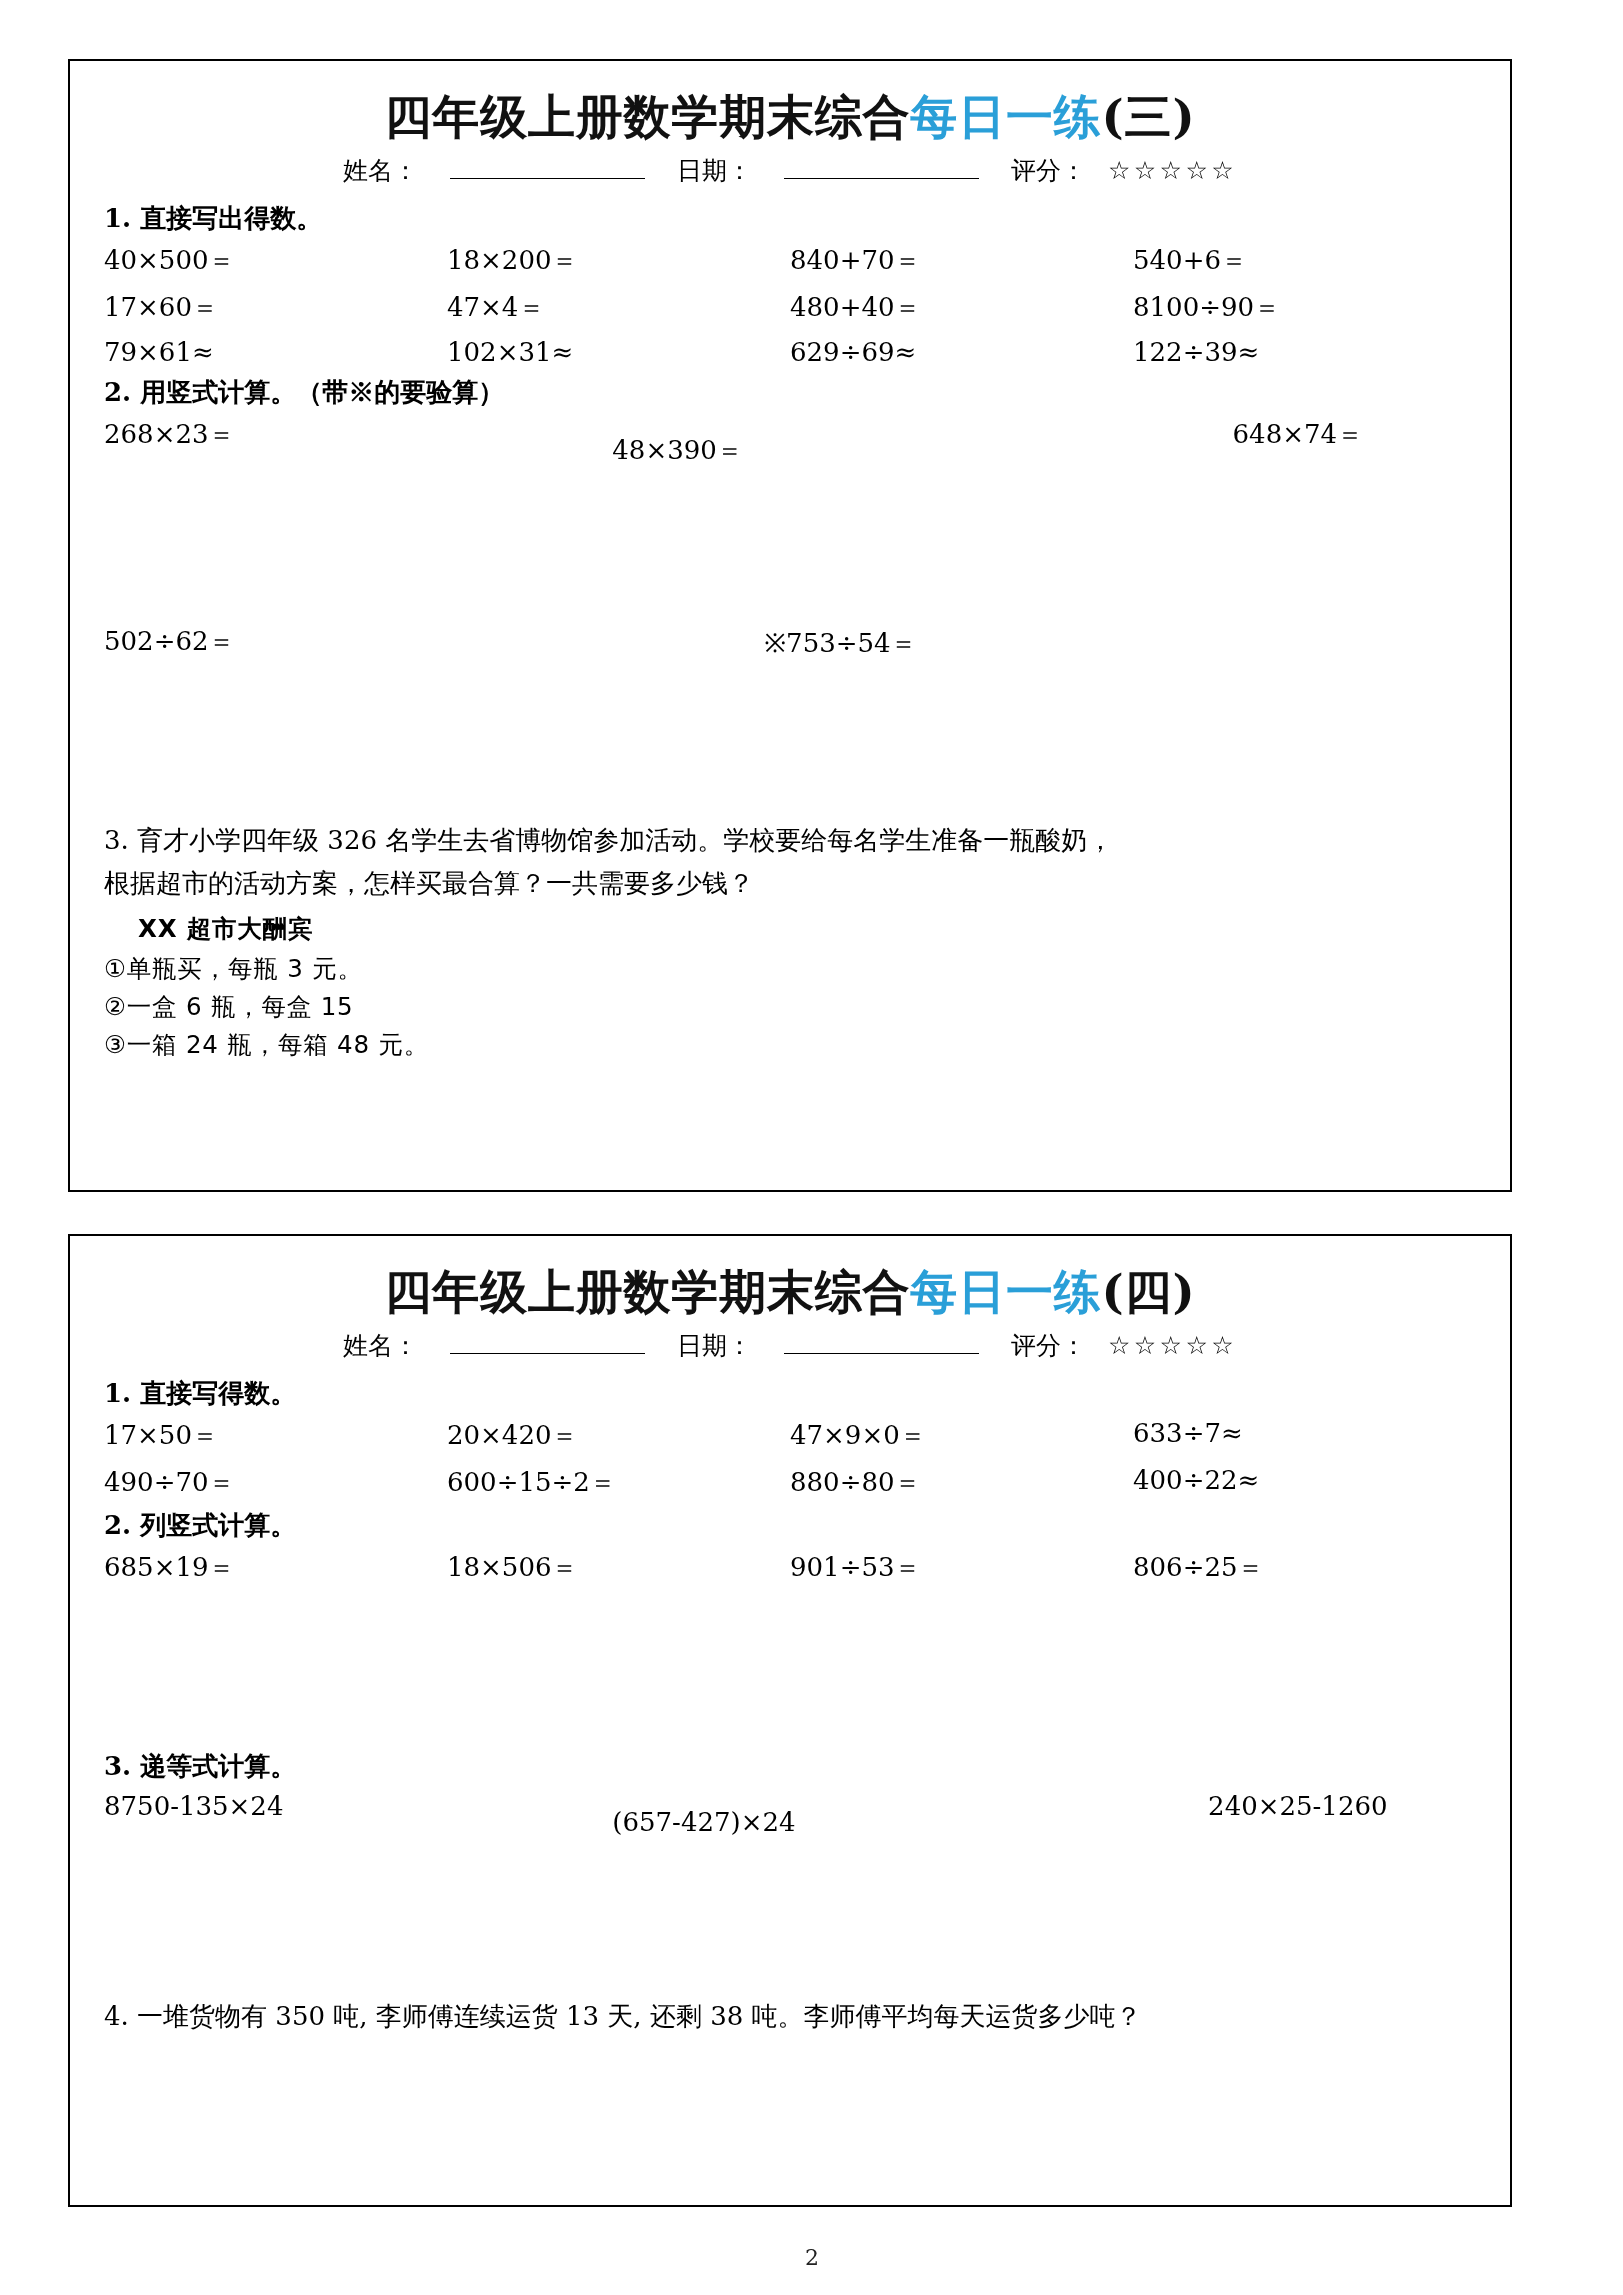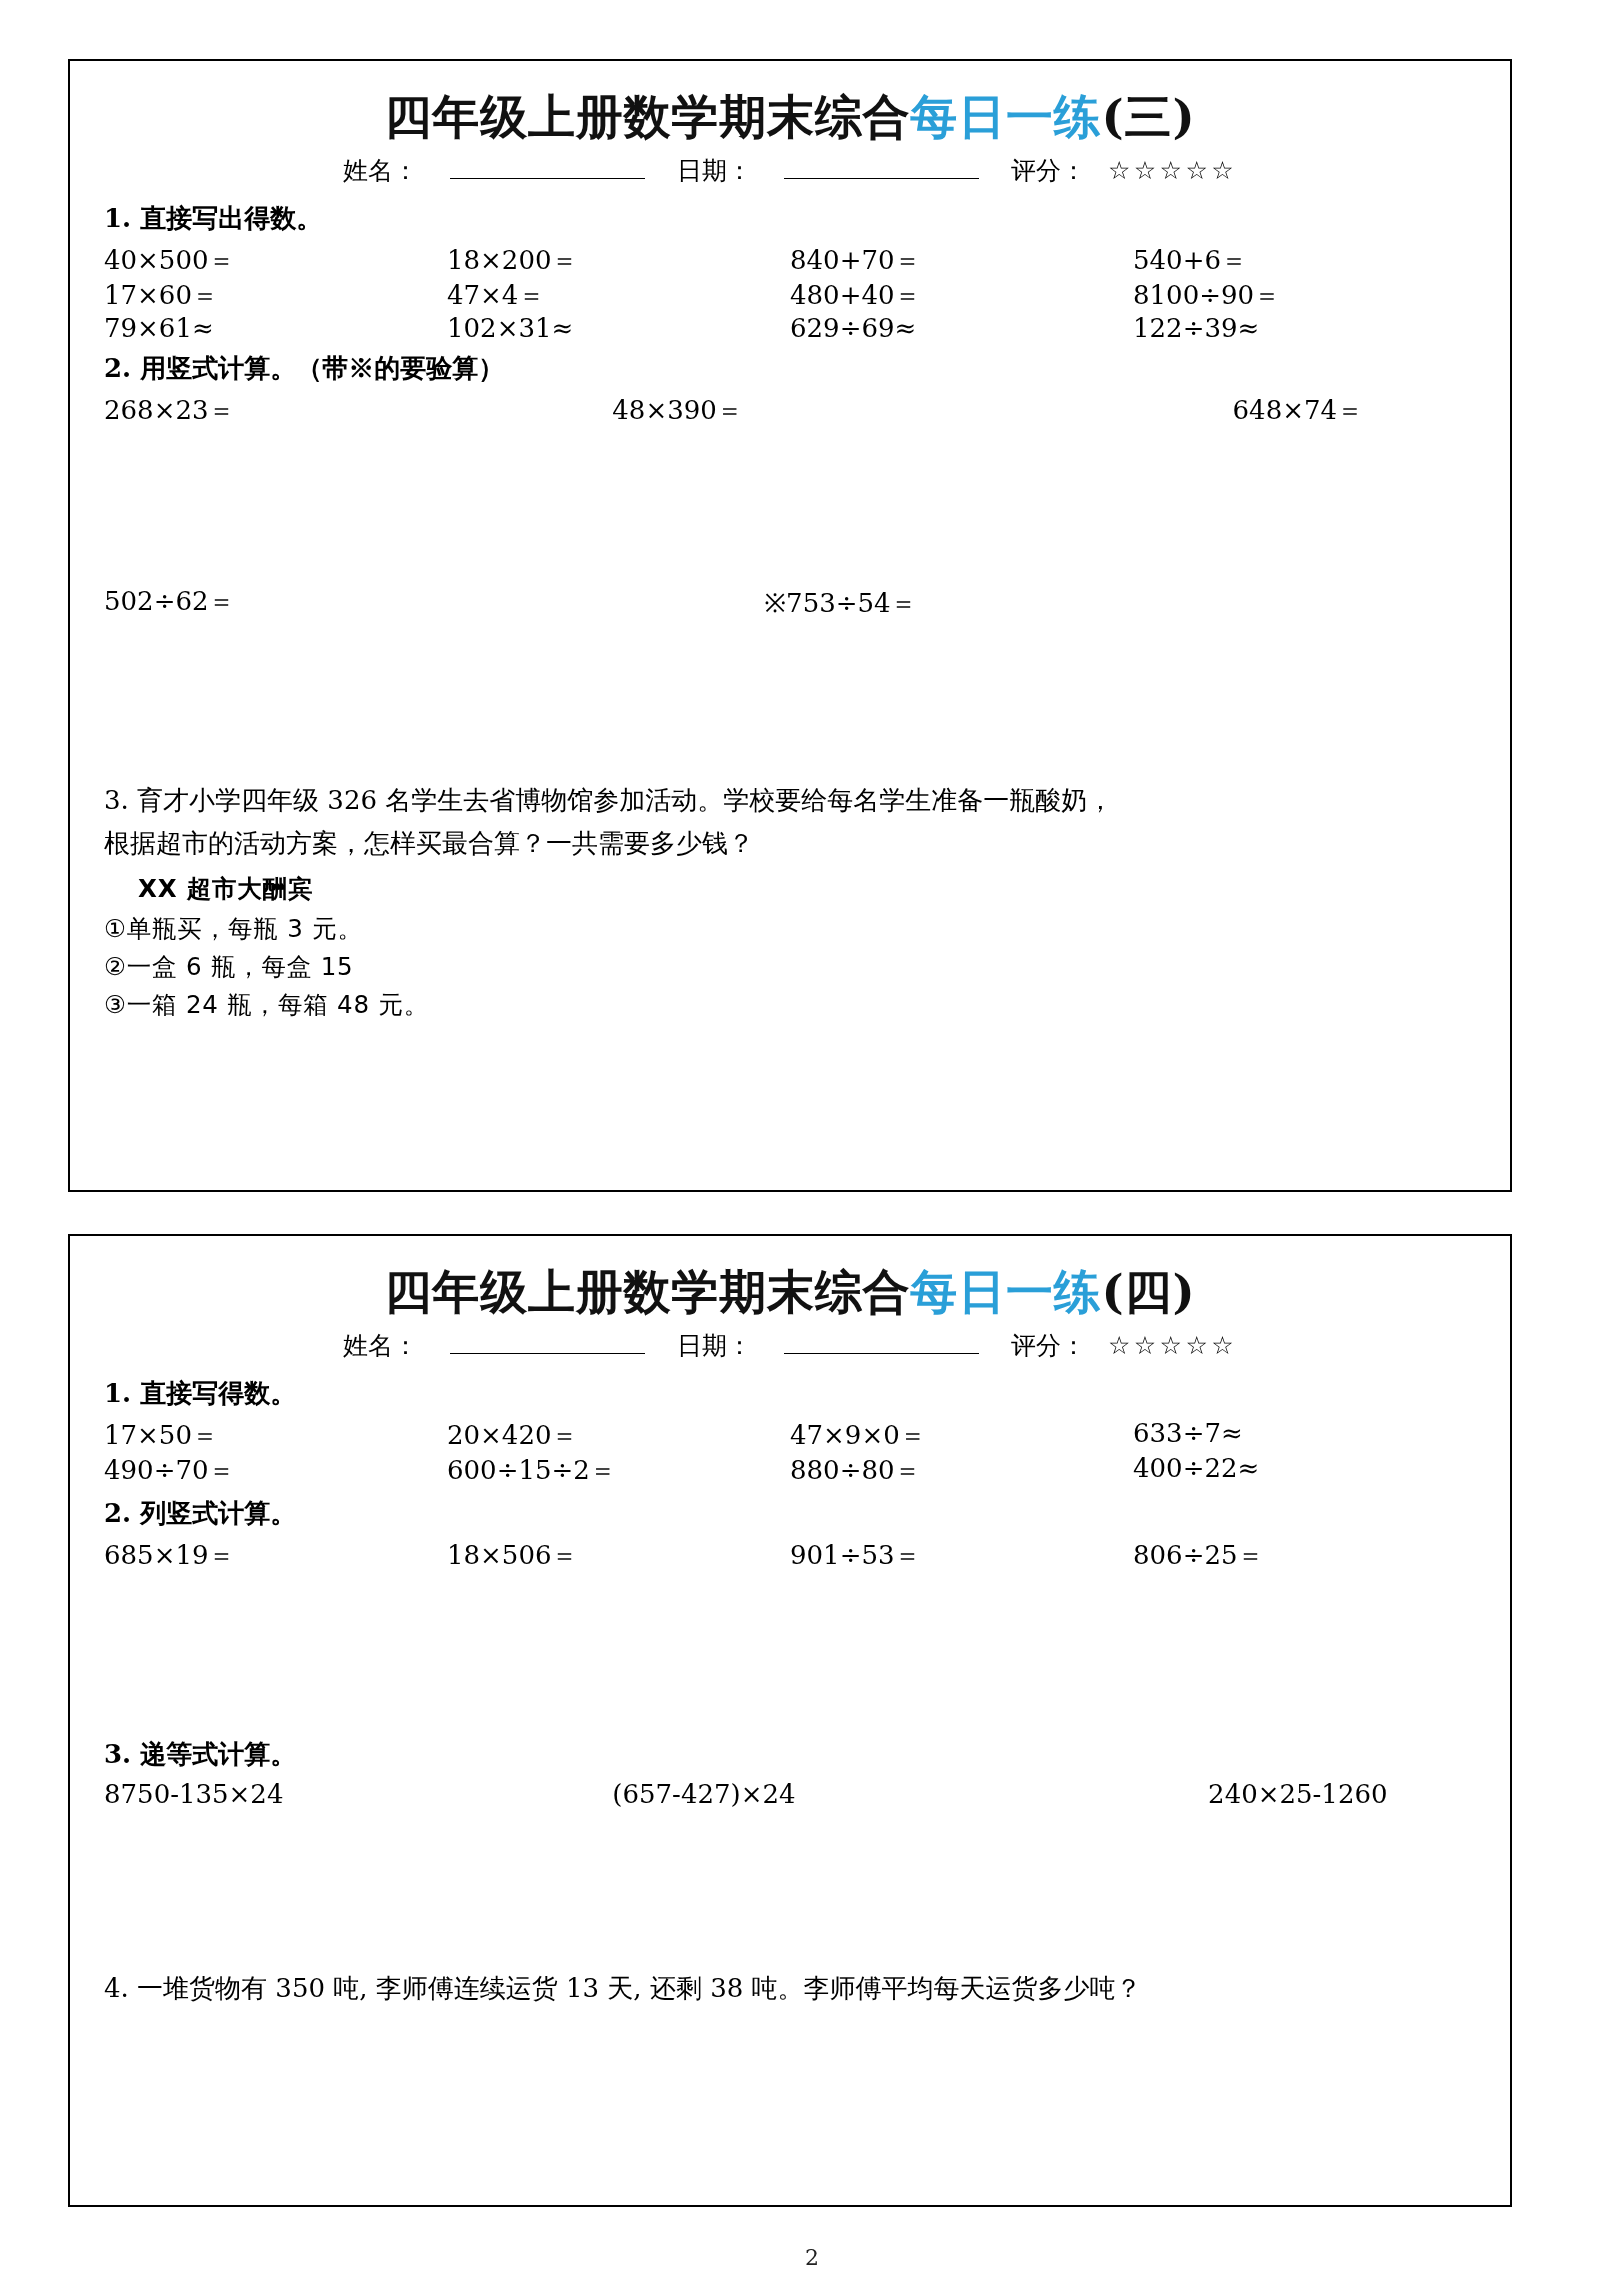--- a/index.html
+++ b/index.html
@@ -65,32 +65,33 @@
   .qhead {
     font-size: 26px;
     font-weight: bold;
     font-family: "DejaVu Serif", serif;
     margin: 8.5px 0 6.8px 0;
   }
 
   .grid4 {
     display: grid;
     grid-template-columns: 1fr 1fr 1fr 1fr;
+    row-gap: 12px;
     font-size: 26px;
     font-family: "DejaVu Serif", serif;
   }
   .grid4 .cell { white-space: nowrap; }
   .grid3 {
     display: grid;
     grid-template-columns: 1fr 1fr 1fr;
     font-size: 26px;
     font-family: "DejaVu Serif", serif;
   }
   .grid3 .cell { white-space: nowrap; }
-  .indent-c2 { padding-left: 51px; }
+  .indent-c2 { padding-left: 51px; margin-top: 16px; }
   .indent-c3 { padding-left: 101px; text-align: center; }
 
   .workspace-lg { height: 156px; }
   .workspace-md { height: 110px; }
 
   .para {
     font-size: 26px;
     line-height: 1.45;
     font-family: "DejaVu Serif", serif;
     margin: 5px 0 3.4px 0;

